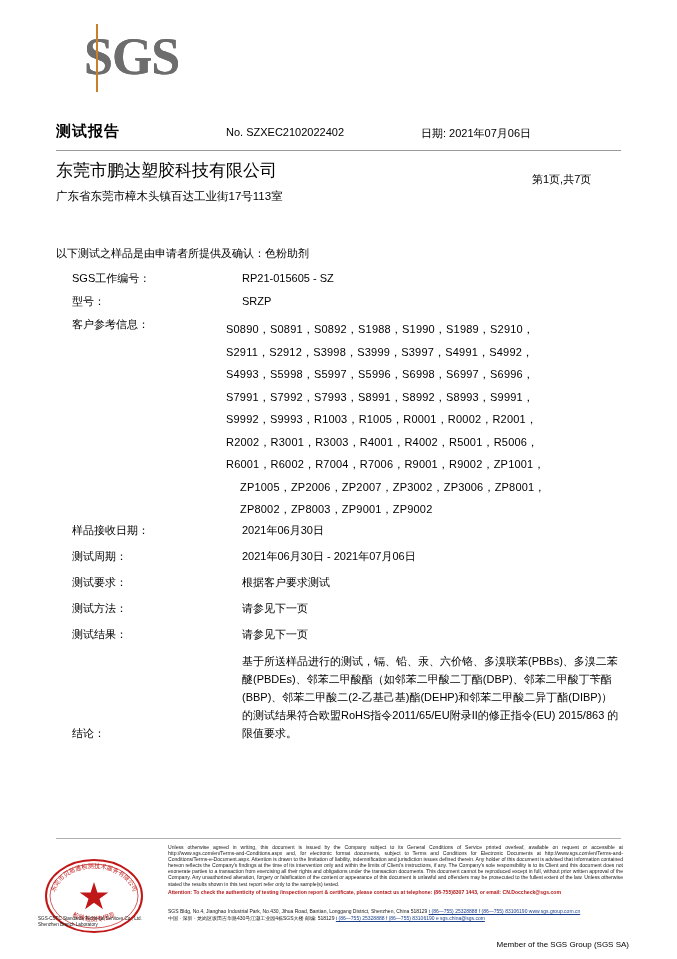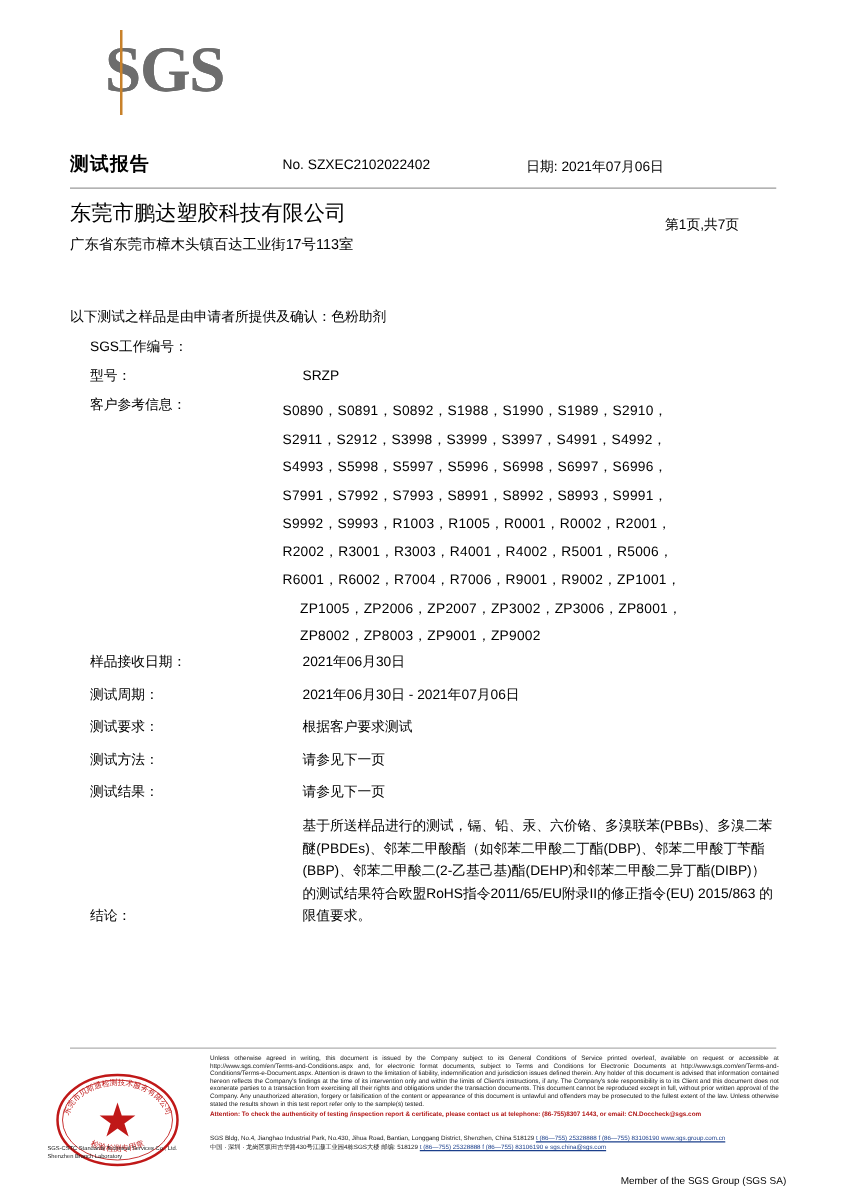--- a/index.html
+++ b/index.html
@@ -264,20 +264,21 @@
   <div class="rule"></div>
 
   <div class="company">东莞市鹏达塑胶科技有限公司</div>
   <div class="address">广东省东莞市樟木头镇百达工业街17号113室</div>
 
   <div class="intro">以下测试之样品是由申请者所提供及确认：色粉助剂</div>
 
   <div class="fields">
     <div class="frow">
       <div class="flabel">SGS工作编号：</div>
+      <div class="fvalue">RP21-015605 - SZ</div>
     </div>
     <div class="frow">
       <div class="flabel">型号：</div>
       <div class="fvalue">SRZP</div>
     </div>
     <div class="frow">
       <div class="flabel">客户参考信息：</div>
       <div class="fvalue"></div>
     </div>
   </div>

